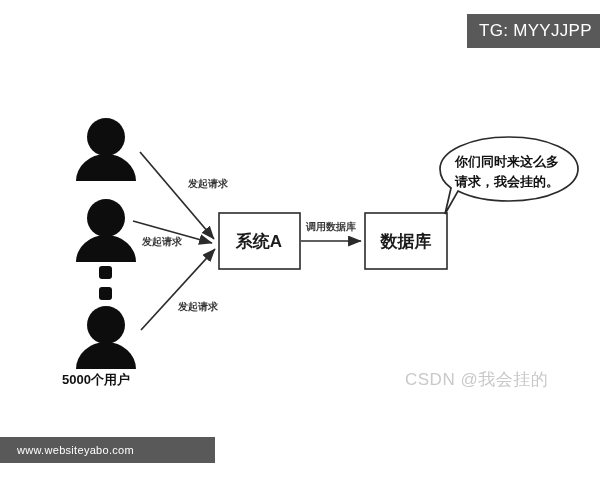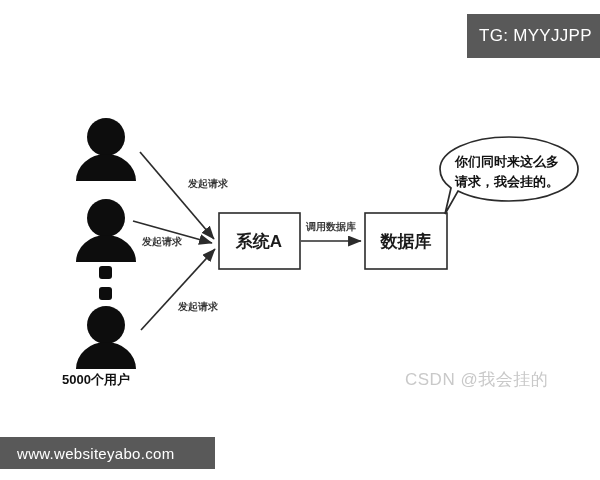--- a/index.html
+++ b/index.html
@@ -26,32 +26,32 @@
     font-size: 17px;
     letter-spacing: 0.3px;
     display: flex;
     align-items: center;
     white-space: nowrap;
   }
   #tg-badge {
     top: 14px;
     left: 467px;
     width: 133px;
-    height: 44px;
+    height: 34px;
     padding-left: 12px;
     box-sizing: border-box;
   }
   #site-badge {
     top: 437px;
     left: 0px;
     width: 215px;
-    height: 32px;
+    height: 26px;
     padding-left: 17px;
     box-sizing: border-box;
-    font-size: 15px;
+    font-size: 11px;
   }
 
   
   #csdn-watermark {
     position: absolute;
     left: 405px;
     top: 368px;
     font-size: 17px;
     color: #c9c9c9;
     white-space: nowrap;

